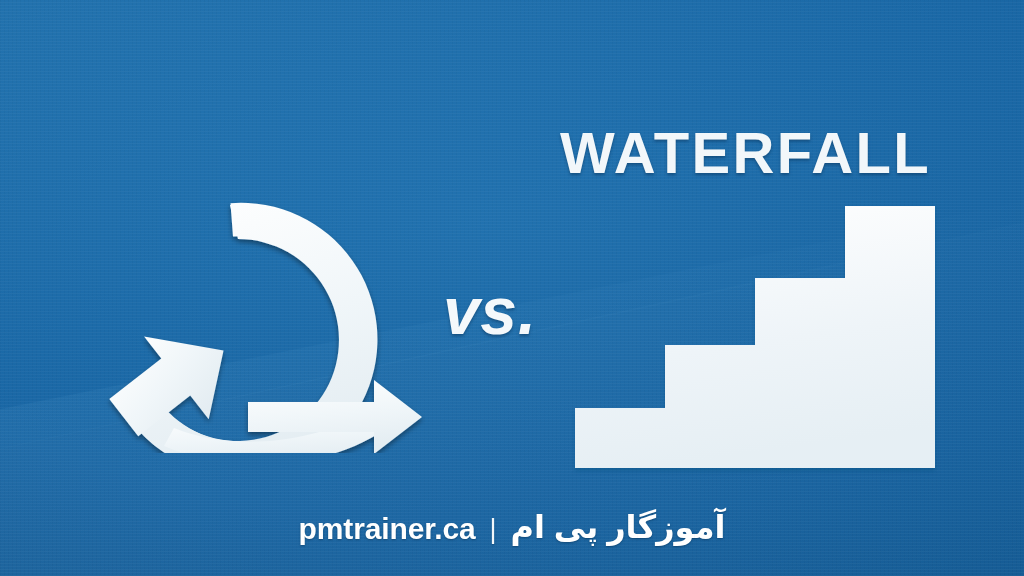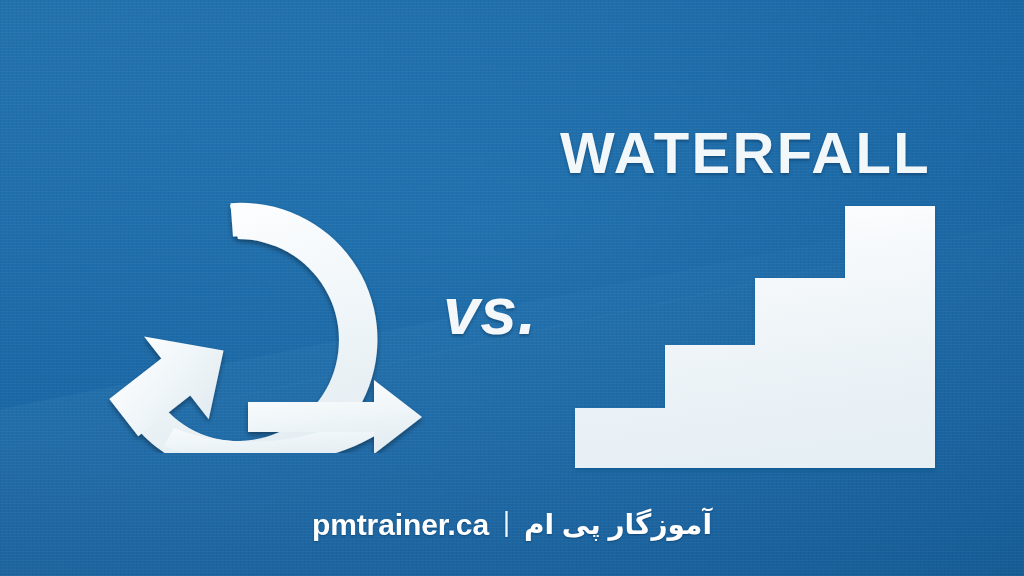--- a/index.html
+++ b/index.html
@@ -122,42 +122,42 @@
     height: 285px;
   }
 
   
   #footer {
     position: absolute;
     left: 0;
     right: 0;
     top: 508px;
     display: flex;
-    align-items: flex-start;
+    align-items: flex-end;
     justify-content: center;
     gap: 14px;
     color: #ffffff;
     text-shadow: 0 1px 2px rgba(6,45,80,.5);
   }
 
   #footer-site {
     font-size: 30px;
     font-weight: 700;
     letter-spacing: -.004em;
   }
 
   #footer-separator {
     font-size: 27px;
     font-weight: 500;
     opacity: .95;
     transform: translateY(-1px);
   }
 
   #footer-fa {
-    font-size: 28px;
+    font-size: 32px;
     font-weight: 700;
     direction: rtl;
     unicode-bidi: isolate;
     letter-spacing: 0;
   }
 </style>
 </head>
 <body>
 
 <div id="stage">

